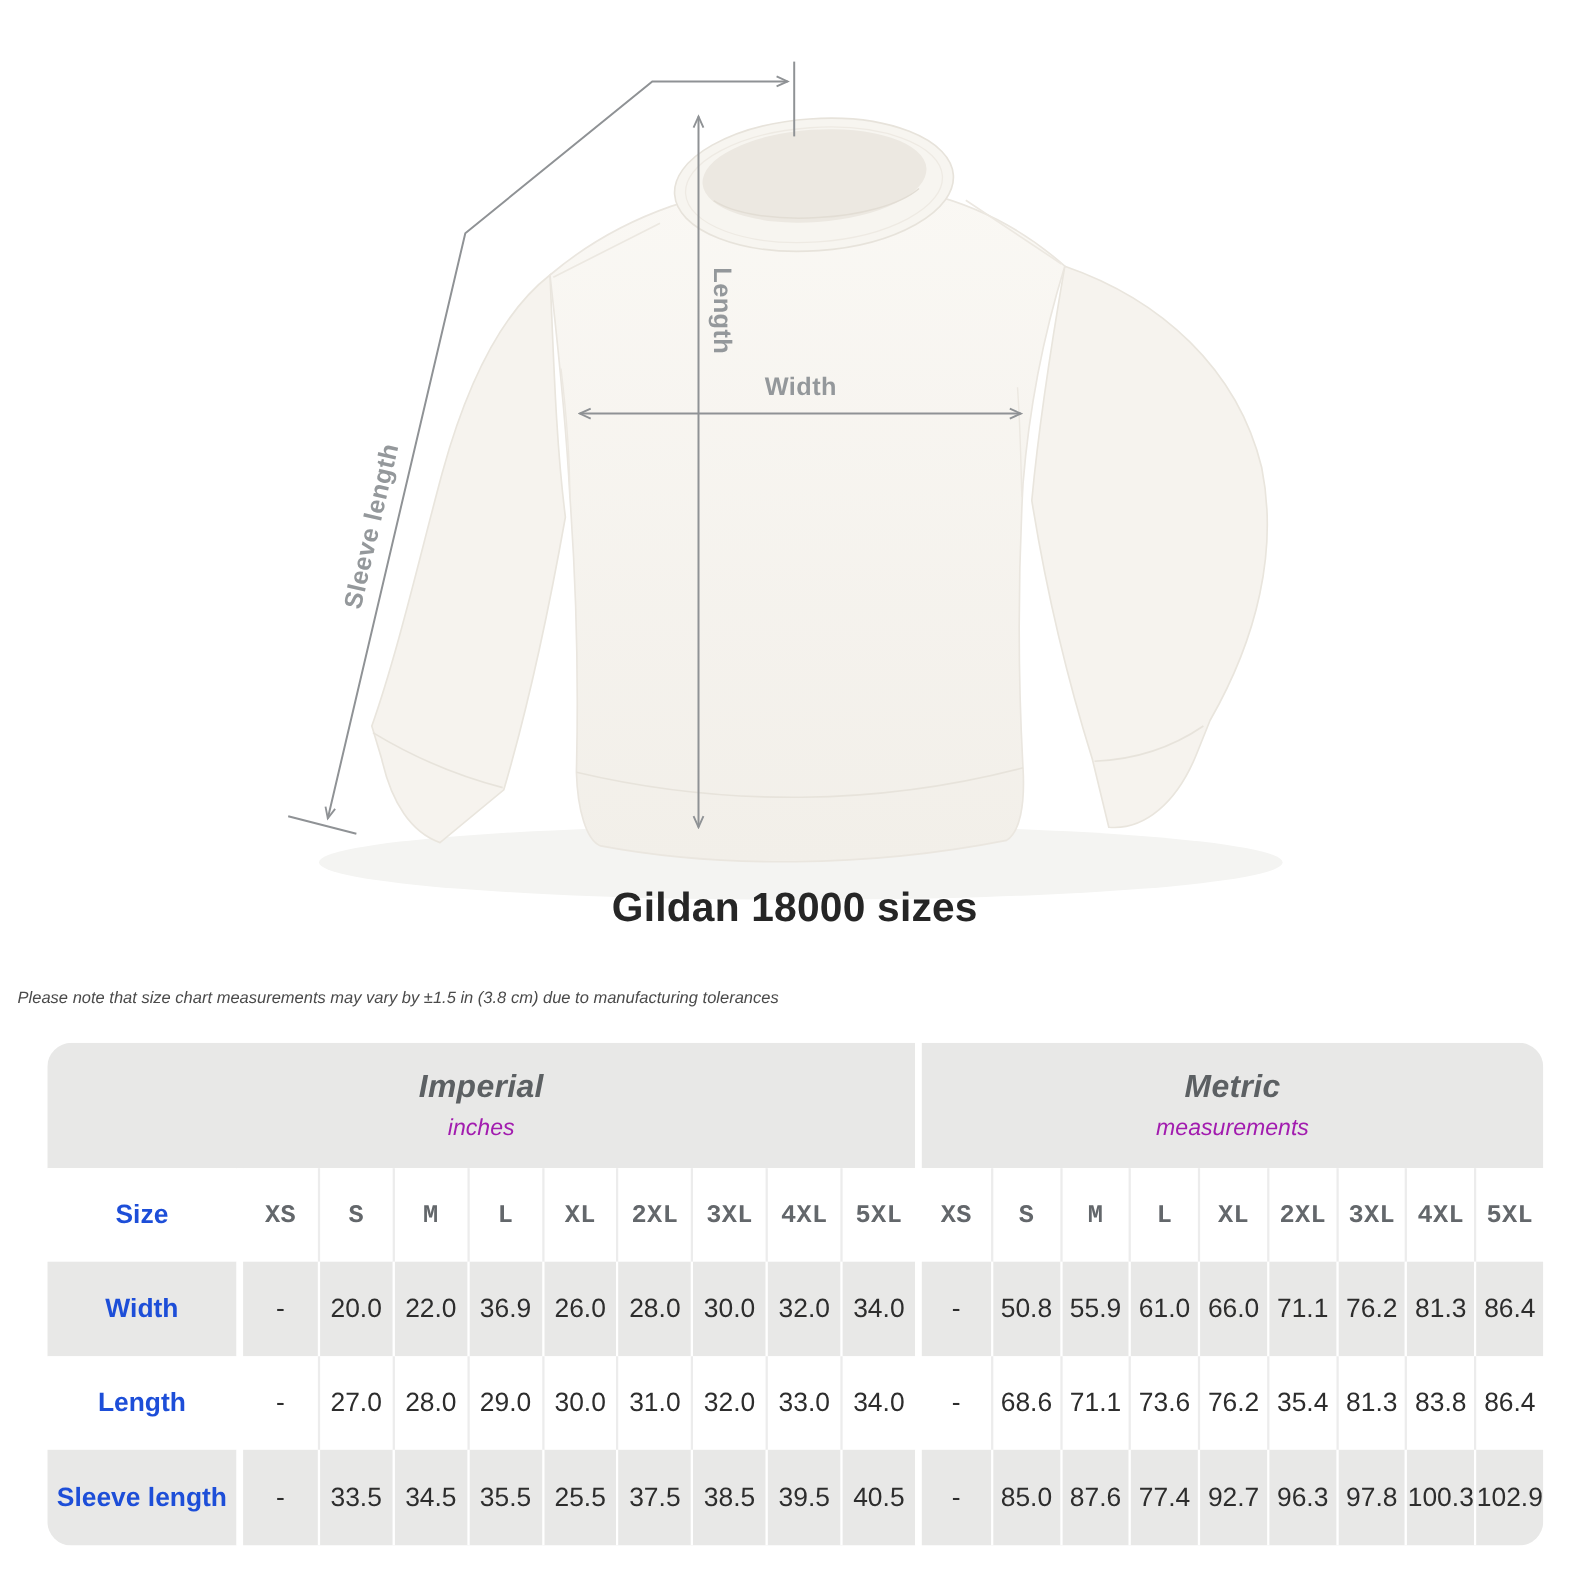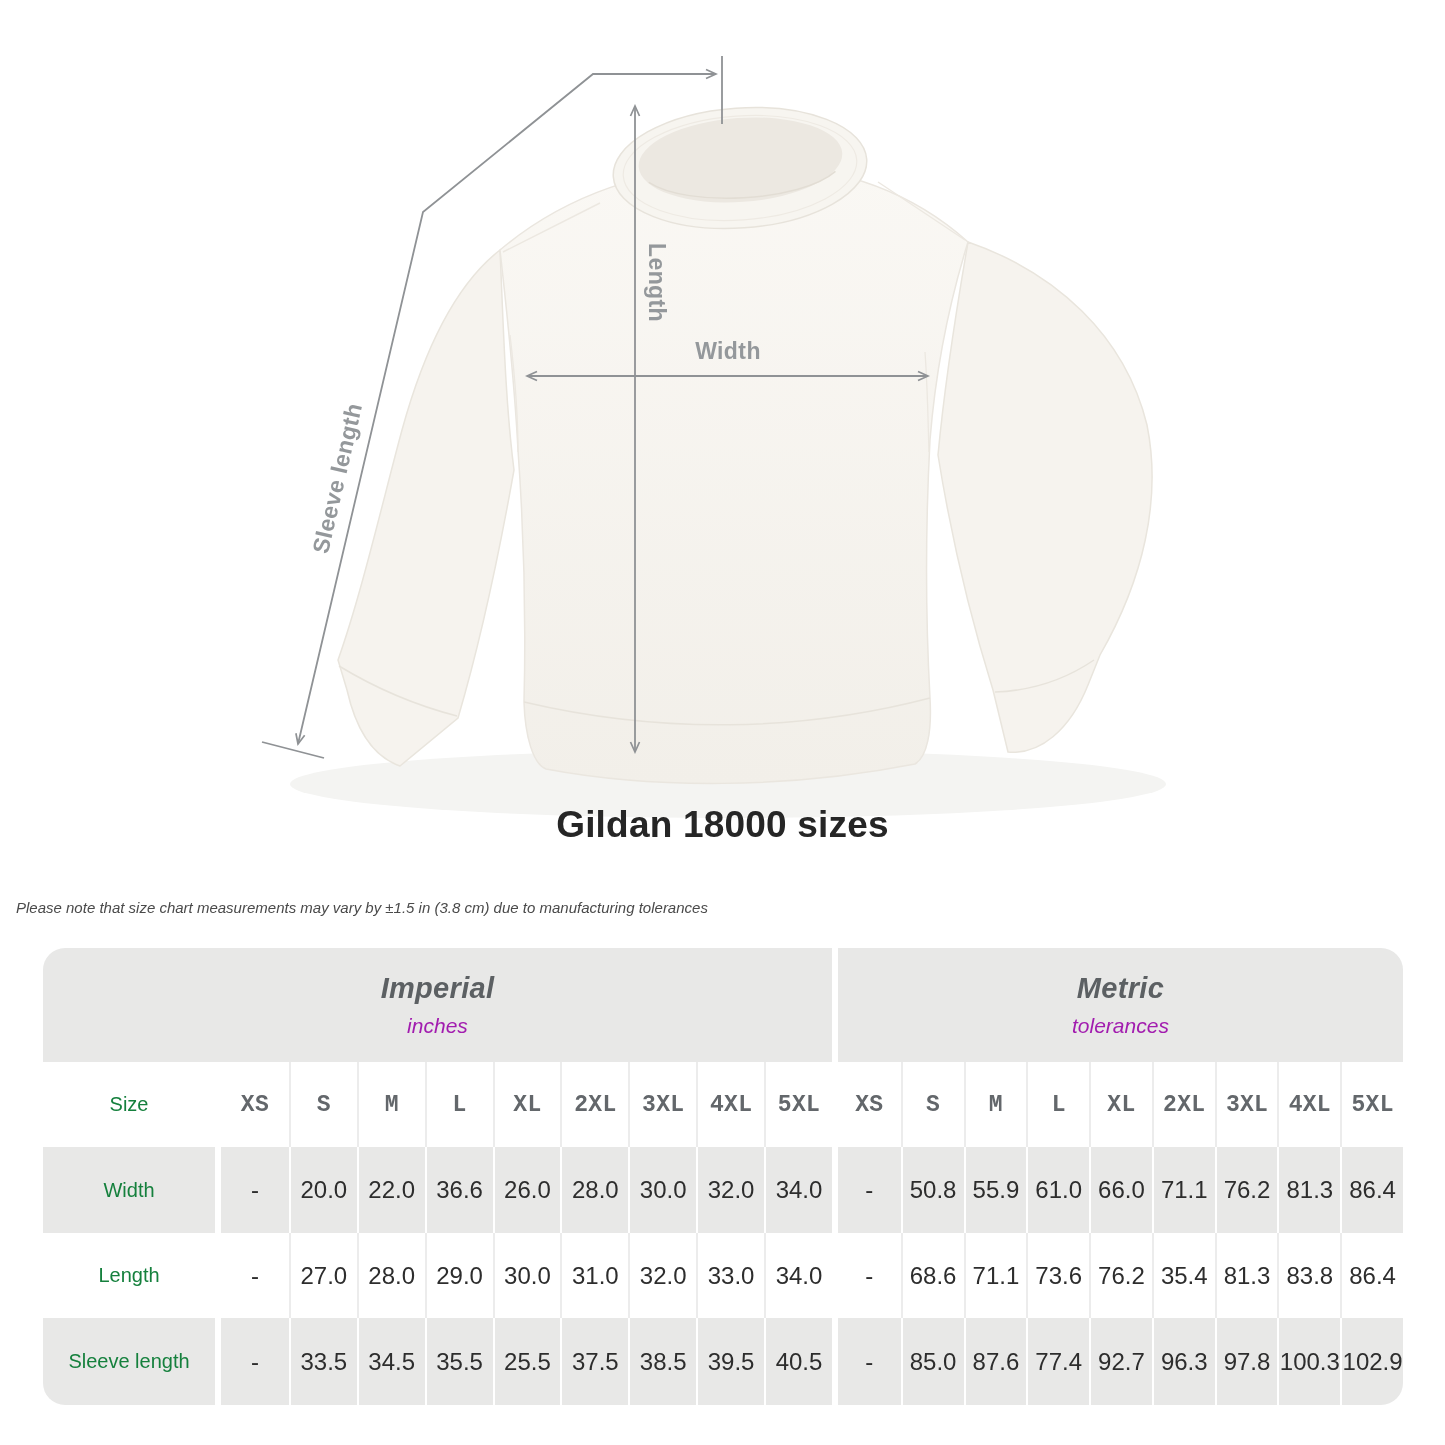--- a/index.html
+++ b/index.html
@@ -33,21 +33,21 @@
   .band-met { grid-column:13 / -1; }
   .band-name { font-style:italic; font-weight:bold; font-size:29px; color:#5c6063; letter-spacing:.3px; }
   .band-unit { font-style:italic; font-size:21px; color:#a21caf; }
 
   .cell { display:flex; align-items:center; justify-content:center; height:100%; }
   .divider { background:#ffffff; height:100%; }
   .shade-gray  { --cbg:#e8e8e7; --sepc:#ffffff; }
   .shade-white { --cbg:#ffffff; --sepc:#ececec; }
   .trow .cell { background:var(--cbg); }
   .trow .cell:not(.first):not(.label-cell) { border-left:2px solid var(--sepc); }
-  .label-cell { font-weight:normal; font-size:20px; color:#15803d; }
+  .label-cell { font-weight:bold; font-size:24px; color:#1d4ed8; }
   .hcell { font-weight:bold; font-size:23px; color:#63676b; letter-spacing:.3px;font-family:Liberation Mono, monospace; }
   .ncell { font-size:24px; color:#2d2d2d; }
 </style>
 </head>
 <body>
 
 <div class="page">
 
   <svg class="figure-svg" width="1445" height="830" viewBox="0 0 1445 830">
     <defs>
@@ -106,21 +106,21 @@
   <div class="sizetable">
 
     <div class="trow band">
       <div class="band-cell band-imp">
         <div class="band-name">Imperial</div>
         <div class="band-unit">inches</div>
       </div>
       <div class="band-div"></div>
       <div class="band-cell band-met">
         <div class="band-name">Metric</div>
-        <div class="band-unit">tolerances</div>
+        <div class="band-unit">measurements</div>
       </div>
     </div>
 
     <div class="trow sizes shade-white" id="row-sizes">
         <div class="cell label-cell">Size</div>
         <div class="divider"></div>
         <div class="cell hcell first">XS</div>
         <div class="cell hcell">S</div>
         <div class="cell hcell">M</div>
         <div class="cell hcell">L</div>
@@ -139,21 +139,21 @@
         <div class="cell hcell">3XL</div>
         <div class="cell hcell">4XL</div>
         <div class="cell hcell">5XL</div>
       </div>
     <div class="trow r1 shade-gray" id="row-0">
         <div class="cell label-cell">Width</div>
         <div class="divider"></div>
         <div class="cell ncell first">-</div>
         <div class="cell ncell">20.0</div>
         <div class="cell ncell">22.0</div>
-        <div class="cell ncell">36.6</div>
+        <div class="cell ncell">36.9</div>
         <div class="cell ncell">26.0</div>
         <div class="cell ncell">28.0</div>
         <div class="cell ncell">30.0</div>
         <div class="cell ncell">32.0</div>
         <div class="cell ncell">34.0</div>
         <div class="divider"></div>
         <div class="cell ncell first">-</div>
         <div class="cell ncell">50.8</div>
         <div class="cell ncell">55.9</div>
         <div class="cell ncell">61.0</div>

